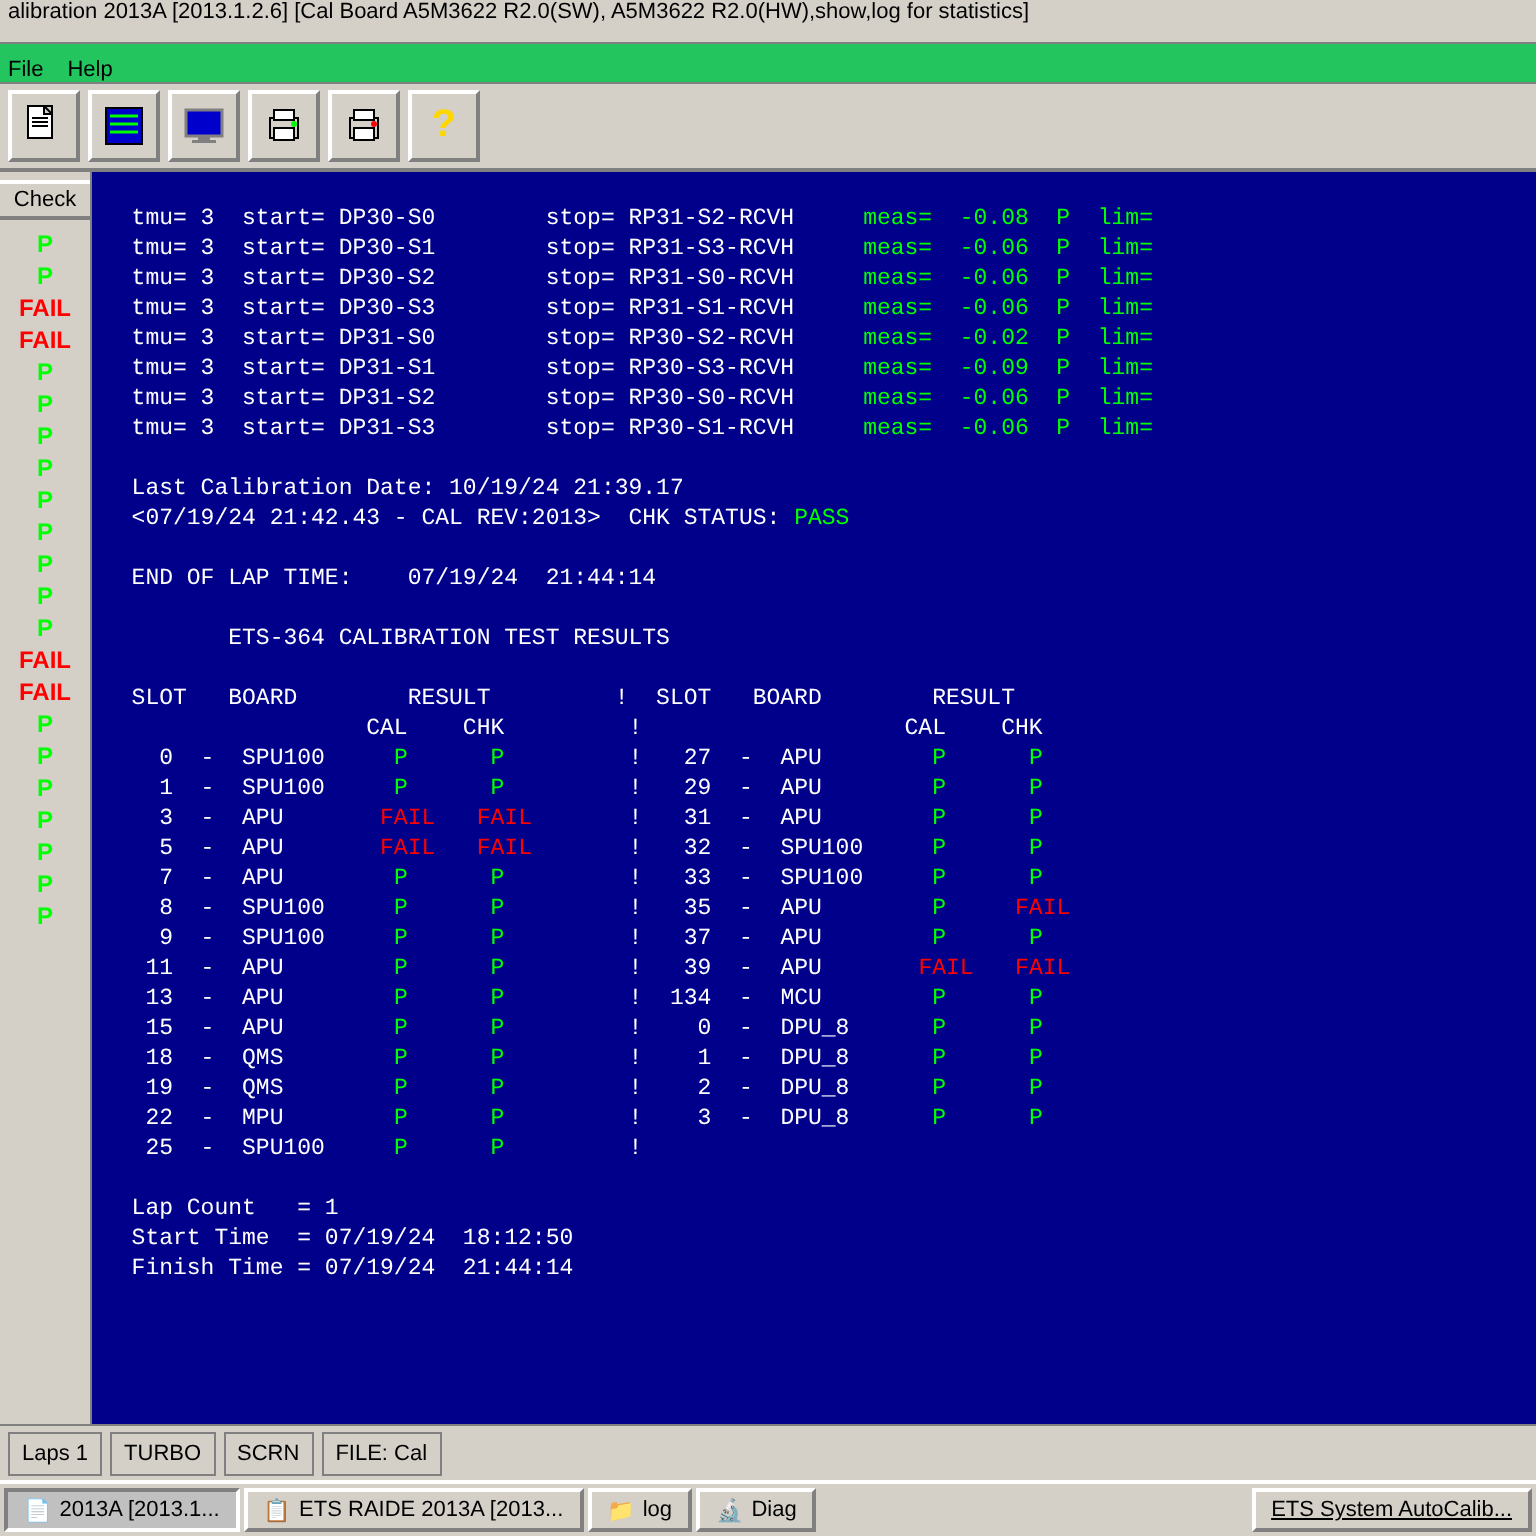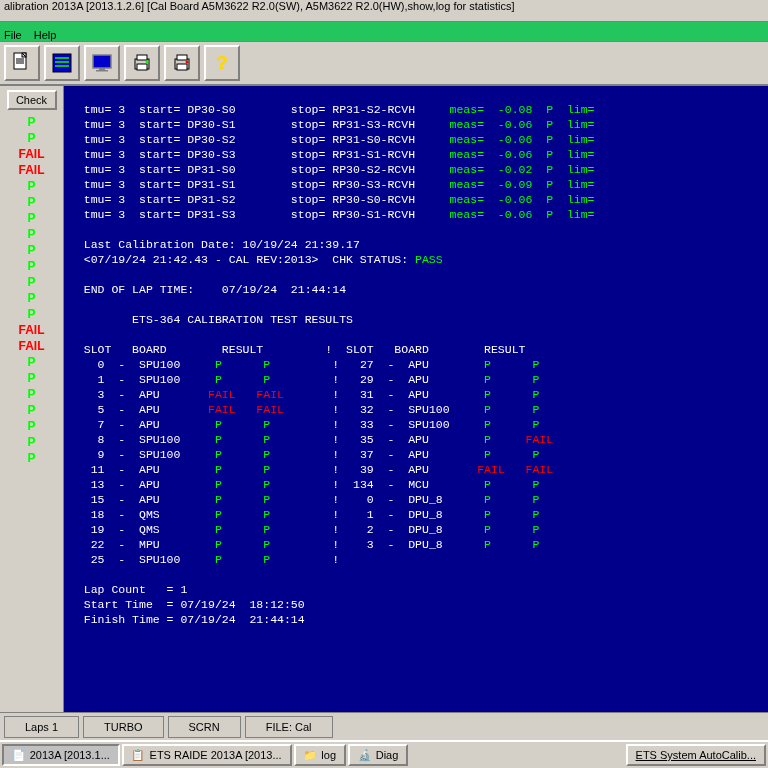--- a/index.html
+++ b/index.html
@@ -51,21 +51,21 @@
       cursor: pointer;
       font-size: 18px;
     }
 
     #main-area {
       display: flex;
       height: calc(768px - 22px - 20px - 44px - 28px - 28px);
     }
 
     #sidebar {
-      width: 64px;
+      width: 46px;
       background: #d4d0c8;
       border-right: 1px solid #808080;
       display: flex;
       flex-direction: column;
       align-items: center;
       padding-top: 4px;
       font-family: Arial, sans-serif;
       font-size: 11px;
       overflow-y: auto;
     }
@@ -114,21 +114,21 @@
       font-family: Arial, sans-serif;
       font-size: 11px;
       border-top: 1px solid #808080;
       gap: 4px;
     }
 
     .status-item {
       height: 22px;
       background: #d4d0c8;
       border: 1px solid #808080;
-      padding: 0 20px;
+      padding: 0 6px;
       display: flex;
       align-items: center;
       font-size: 11px;
     }
 
     #taskbar {
       background: #d4d0c8;
       height: 28px;
       display: flex;
       align-items: center;
@@ -262,20 +262,21 @@
     <div class="line white">  tmu= 3  start= DP31-S3        stop= RP30-S1-RCVH     <span class="green">meas=  -0.06  P  lim=</span></div>
     <div class="line">&nbsp;</div>
     <div class="line white">  Last Calibration Date: 10/19/24 21:39.17</div>
     <div class="line white">  &lt;07/19/24 21:42.43 - CAL REV:2013&gt;  CHK STATUS: <span class="green">PASS</span></div>
     <div class="line">&nbsp;</div>
     <div class="line white">  END OF LAP TIME:    07/19/24  21:44:14</div>
     <div class="line">&nbsp;</div>
     <div class="line white">         ETS-364 CALIBRATION TEST RESULTS</div>
     <div class="line">&nbsp;</div>
     <div class="line white">  SLOT   BOARD        RESULT         !  SLOT   BOARD        RESULT</div>
+    <div class="line white">                   CAL    CHK         !                   CAL    CHK</div>
 
     <div class="line white">    0  -  SPU100     <span class="green">P</span>      <span class="green">P</span>         !   27  -  APU        <span class="green">P</span>      <span class="green">P</span></div>
     <div class="line white">    1  -  SPU100     <span class="green">P</span>      <span class="green">P</span>         !   29  -  APU        <span class="green">P</span>      <span class="green">P</span></div>
     <div class="line white">    3  -  APU       <span class="red">FAIL</span>   <span class="red">FAIL</span>       !   31  -  APU        <span class="green">P</span>      <span class="green">P</span></div>
     <div class="line white">    5  -  APU       <span class="red">FAIL</span>   <span class="red">FAIL</span>       !   32  -  SPU100     <span class="green">P</span>      <span class="green">P</span></div>
     <div class="line white">    7  -  APU        <span class="green">P</span>      <span class="green">P</span>         !   33  -  SPU100     <span class="green">P</span>      <span class="green">P</span></div>
     <div class="line white">    8  -  SPU100     <span class="green">P</span>      <span class="green">P</span>         !   35  -  APU        <span class="green">P</span>     <span class="red">FAIL</span></div>
     <div class="line white">    9  -  SPU100     <span class="green">P</span>      <span class="green">P</span>         !   37  -  APU        <span class="green">P</span>      <span class="green">P</span></div>
     <div class="line white">   11  -  APU        <span class="green">P</span>      <span class="green">P</span>         !   39  -  APU       <span class="red">FAIL</span>   <span class="red">FAIL</span></div>
     <div class="line white">   13  -  APU        <span class="green">P</span>      <span class="green">P</span>         !  134  -  MCU        <span class="green">P</span>      <span class="green">P</span></div>

